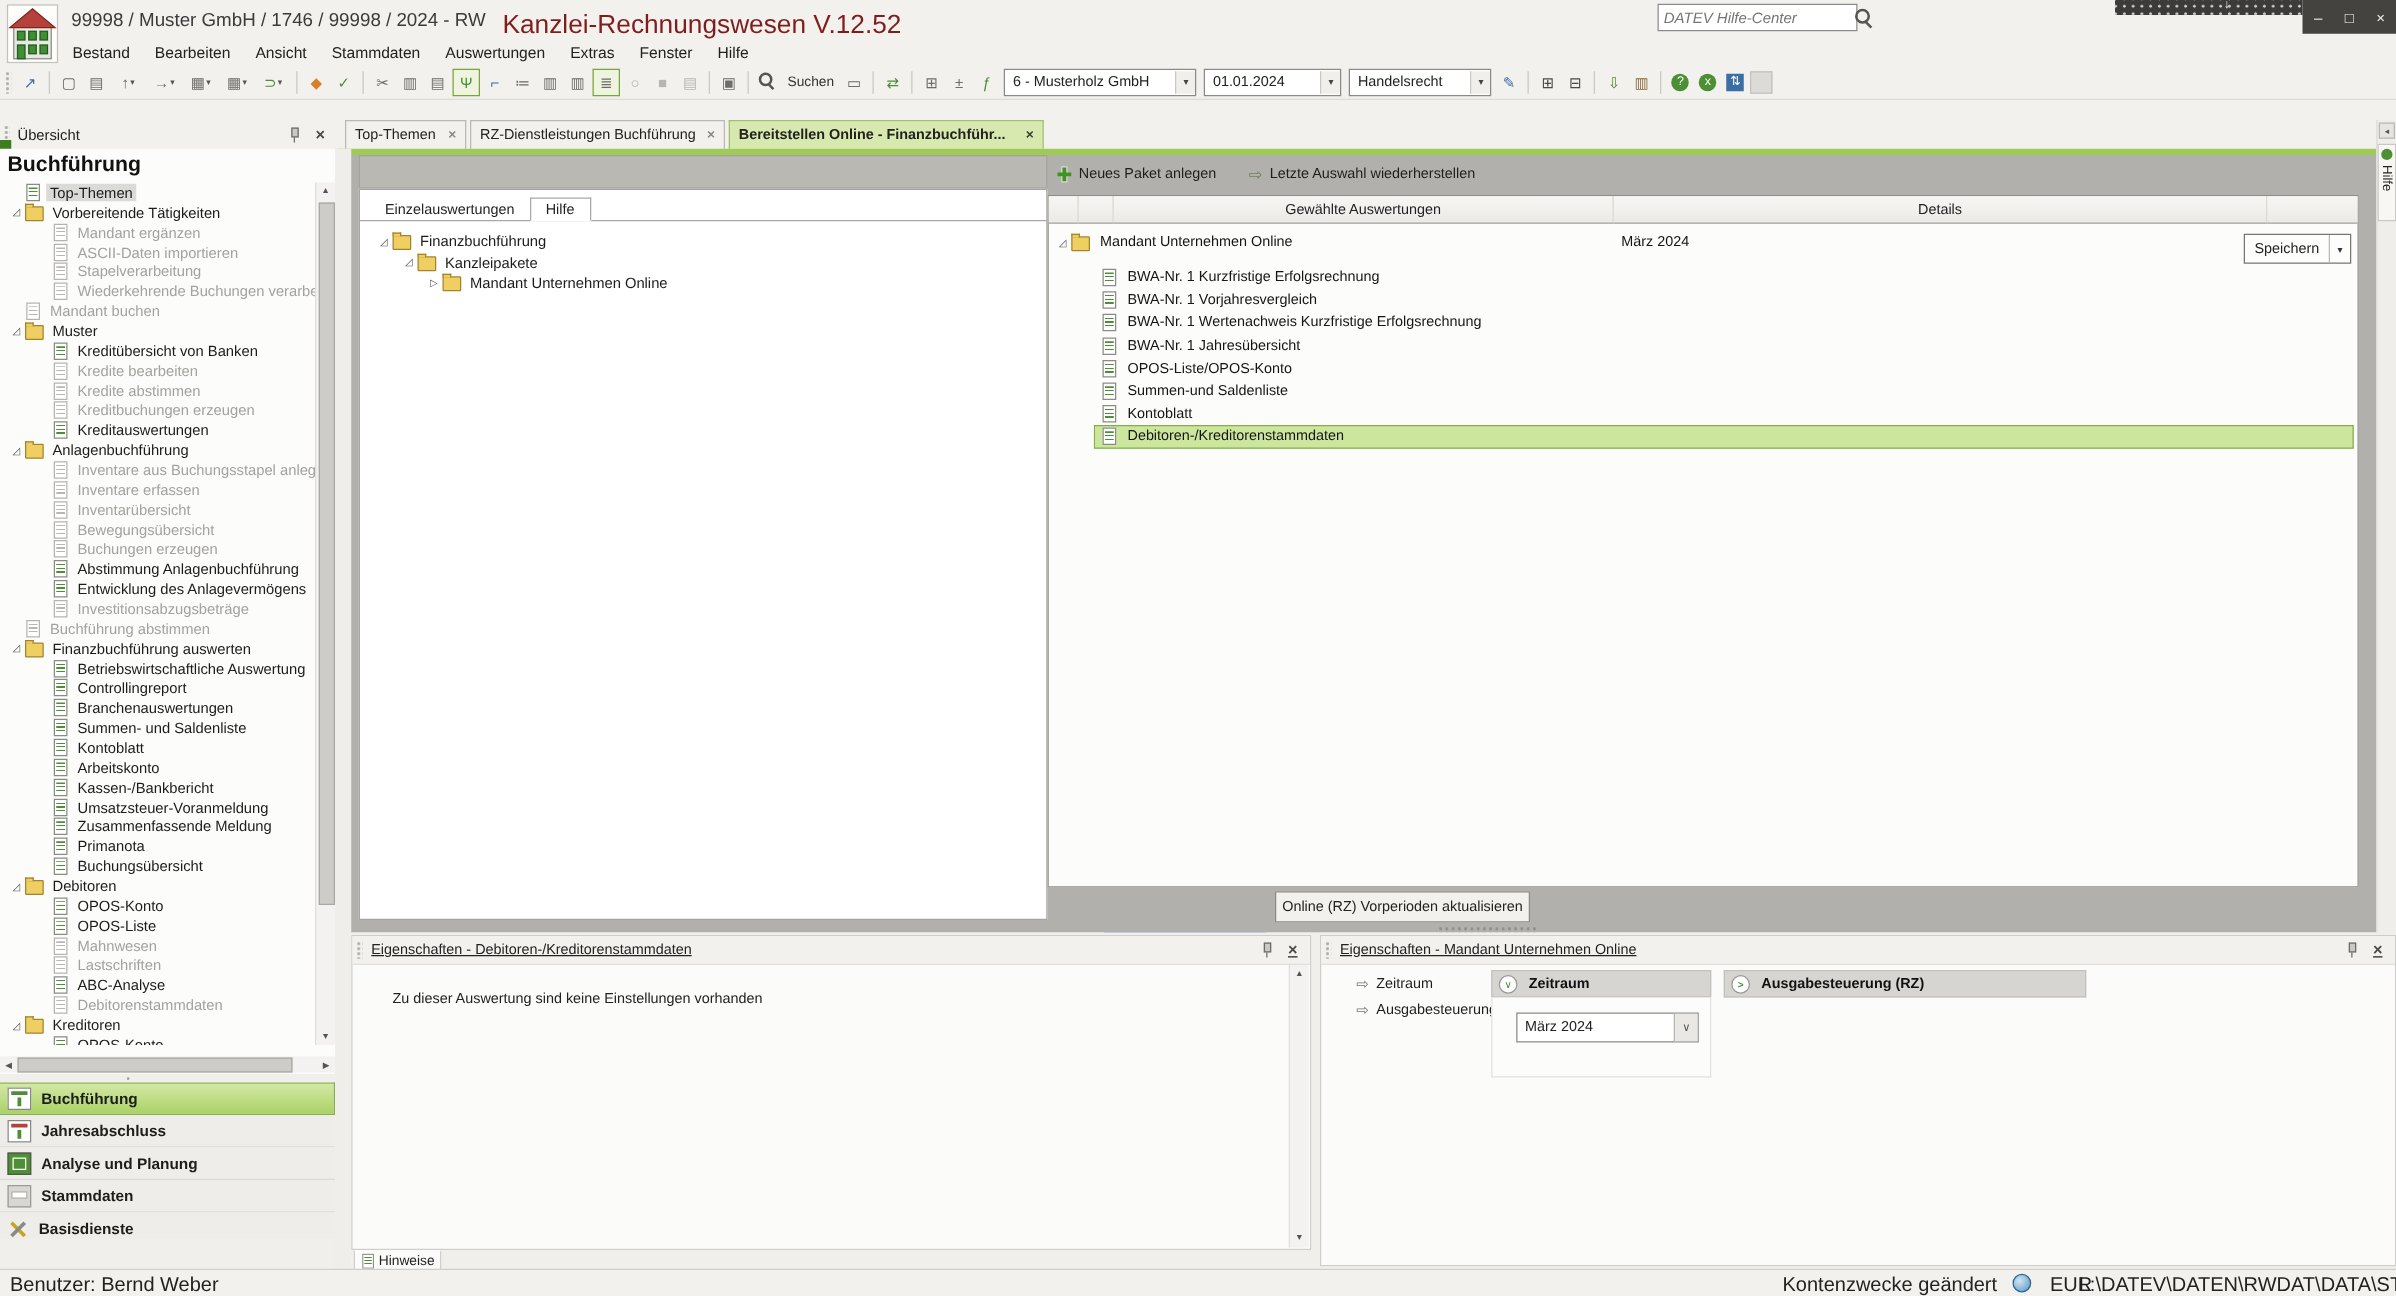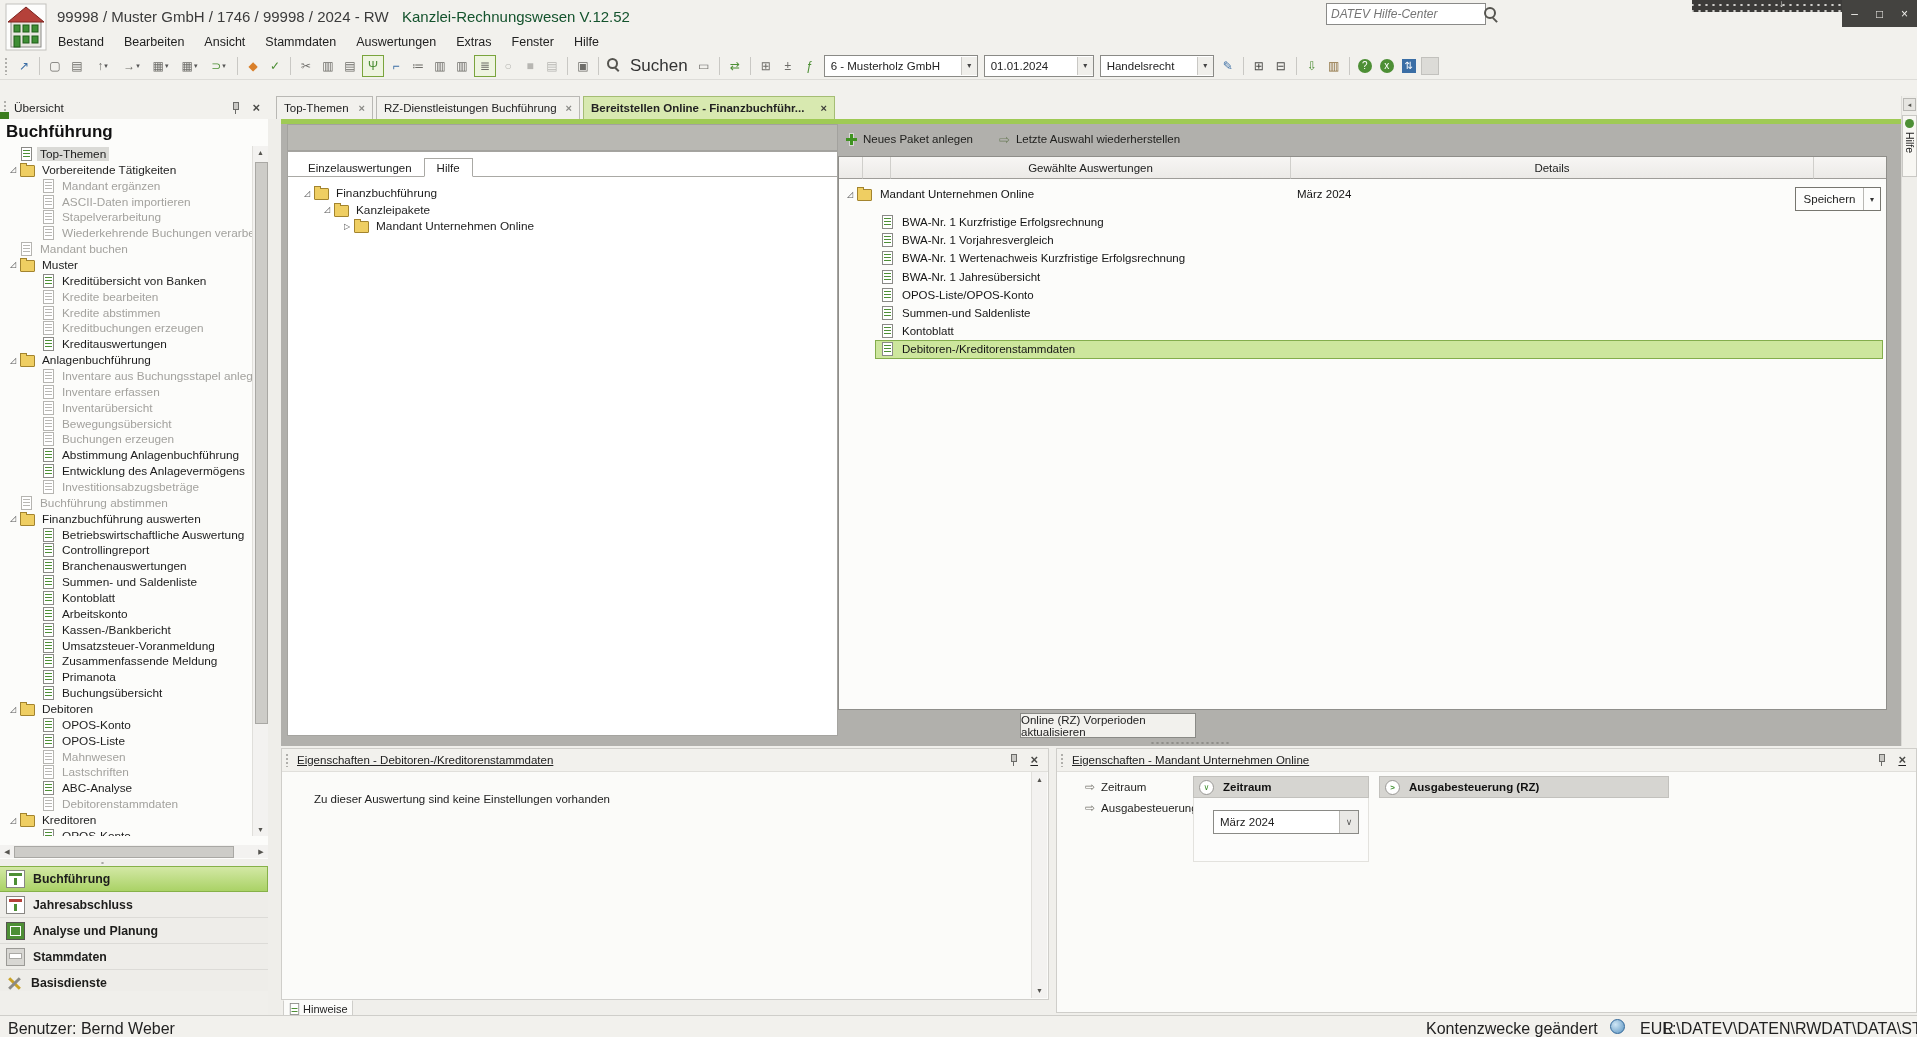--- a/index.html
+++ b/index.html
@@ -6,21 +6,21 @@
   body{
     width:1917px;height:1037px;position:relative;overflow:hidden;
     font-family:"Liberation Sans",sans-serif;background:#f2f1ed;color:#222;
     -webkit-font-smoothing:antialiased;
   }
   .abs{position:absolute;}
   
   .titlebar{left:0;top:0;width:1917px;height:30px;background:#f2f1ed;}
   .app-icon{left:5px;top:3px;width:42px;height:48px;z-index:5;}
   .win-title{left:57px;top:8px;font-size:15px;color:#3b3b3b;white-space:nowrap;}
-  .app-name{left:402px;top:8px;font-size:15px;color:#14532d;white-space:nowrap;}
+  .app-name{left:402px;top:8px;font-size:21px;color:#7f1d1d;white-space:nowrap;}
   .help-search{left:1326px;top:3px;width:150px;height:16px;border:1px solid #8a8a88;background:#fff;
     font-family:"Liberation Sans",sans-serif;font-style:italic;font-size:12px;color:#b91c1c;padding:2px 4px;}
   .mag-icon{left:1484px;top:7px;width:14px;height:14px;}
   .mag-icon::before{content:"";position:absolute;left:0;top:0;width:8px;height:8px;border:2px solid #55544f;border-radius:50%;}
   .mag-icon::after{content:"";position:absolute;left:10px;top:10px;width:2px;height:6px;background:#55544f;transform:rotate(-45deg);}
   .dark-strip{left:1692px;top:0;width:150px;height:12px;background:#3c3b39;
     background-image:radial-gradient(circle,#cfcecb 1px,transparent 1.3px);background-size:7px 6px;background-position:4px 2px;}
   .dark-strip::after{content:"↓";position:absolute;right:58px;top:-2px;color:#e8e7e3;font-size:10px;}
   .win-controls{left:1842px;top:0;width:75px;height:27px;background:#444340;display:flex;align-items:center;justify-content:space-around;}
   .win-btn{color:#f2f1ed;font-size:12px;width:22px;text-align:center;cursor:default;}
@@ -31,21 +31,21 @@
   .toolbar{left:0;top:53px;width:1917px;height:27px;border-bottom:1px solid #dddcd8;display:flex;align-items:center;padding-left:4px;box-sizing:border-box;}
   .toolbar::before{content:"";width:5px;height:18px;margin-right:4px;
     background-image:radial-gradient(circle,#b0afab 1px,transparent 1.4px);background-size:4px 4px;}
   .tb{display:flex;align-items:center;justify-content:center;height:20px;margin:0 1px;position:relative;}
   .tb-glyph{font-size:12px;line-height:18px;}
   .tb-text,.tb-value,.tb-dd{display:none;}
   .tb.tb-icon{width:20px;}
   .tb.has-dd{width:27px;}
   .tb.has-dd .tb-dd{display:inline-block;font-size:7px;color:#555;margin-left:1px;}
   .tb.tb-sep{width:1px;height:18px;background:#c9c8c4;margin:0 4px;}
-  .tb.tb-label .tb-text{display:inline;font-size:17px;color:#333;padding:0 4px;}
+  .tb.tb-label .tb-text{display:inline;font-size:11px;color:#333;padding:0 4px;}
   .tb.tb-select{border:1px solid #8a8a86;background:#fff;padding:0;margin:0 3px;justify-content:flex-start;}
   .tb.tb-select .tb-value{display:block;flex:1;font-size:11.5px;padding:0 6px;white-space:nowrap;overflow:hidden;}
   .tb.tb-select .tb-dd{display:block;width:15px;height:18px;line-height:18px;border-left:1px solid #c9c8c4;background:#f0efeb;text-align:center;font-size:8px;color:#444;}
   .selw-a{width:152px;} .selw-b{width:108px;} .selw-c{width:112px;}
   .tb.framed{border:1px solid #7aa43c;background:#eef4e0;}
   .c-gray .tb-glyph{color:#6e6d69;} .c-dim .tb-glyph{color:#b7b6b2;} .c-dark .tb-glyph{color:#4a4a47;}
   .c-green .tb-glyph{color:#4d8f35;} .c-blue .tb-glyph{color:#3b6ea5;} .c-orange .tb-glyph{color:#d97f2a;} .c-brown .tb-glyph{color:#8a6d3b;}
   .tb.round-green .tb-glyph{background:#4d8f35;color:#fff;border-radius:50%;width:14px;height:14px;font-size:10px;line-height:14px;text-align:center;}
   .tb.square-blue .tb-glyph{background:#3b6ea5;color:#fff;width:14px;height:14px;font-size:10px;line-height:14px;text-align:center;}
   .tb.blank{width:16px;height:16px;background:#dcdbd7;border:1px solid #c2c1bd;}
@@ -160,21 +160,21 @@
   .btn-save{left:1795px;top:187px;width:86px;height:24px;background:#fdfdfc;border:1px solid #77766f;display:flex;align-items:center;box-sizing:border-box;z-index:4;}
   .btn-save .save-lbl{flex:1;text-align:center;font-size:11.5px;}
   .btn-save .save-dd{width:16px;height:100%;border-left:1px solid #b9b8b4;display:flex;align-items:center;justify-content:center;font-size:8px;color:#333;}
   .pkg-rows{position:absolute;left:0;top:56px;width:100%;}
   .prow{display:flex;align-items:center;height:18.2px;padding-left:42px;box-sizing:border-box;}
   .prow .plbl{font-size:11.5px;color:#151515;padding:0 4px;white-space:nowrap;}
   .prow.sel{margin-left:36px;margin-right:3px;padding-left:6px;background:#cde69d;box-shadow:inset 0 0 0 1px #84ad4c;}
   
   .btn-provide{left:883px;top:746px;width:130px;height:25px;background:#f4f3f1;border:1px solid #3c77ad;box-shadow:0 0 0 1px #2c5f8a inset;
     font-size:11.5px;display:flex;align-items:center;justify-content:center;box-sizing:border-box;}
-  .btn-update{left:1020px;top:713px;width:176px;height:25px;background:#f2f1ed;border:1px solid #8a8a86;
+  .btn-update{left:1020px;top:713px;width:204px;height:25px;background:#f2f1ed;border:1px solid #8a8a86;
     font-size:11.5px;display:flex;align-items:center;justify-content:center;box-sizing:border-box;}
   .grip-dots-h{left:1150px;top:741px;width:80px;height:5px;
     background-image:radial-gradient(circle,#8f8e8a 1px,transparent 1.3px);background-size:5px 4px;}
   
   .panels-bg{left:281px;top:746px;width:1636px;height:269px;background:#f0efeb;}
   .panel{background:#fbfbf9;border:1px solid #cfceca;box-sizing:border-box;}
   .panel-left{left:281px;top:748px;width:768px;height:252px;}
   .panel-right{left:1056px;top:748px;width:861px;height:265px;}
   .panel-header{height:22px;background:#f2f1ed;border-bottom:1px solid #e0dfdb;display:flex;align-items:center;text-decoration:underline;}
   .panel-header::before{content:"";width:5px;height:14px;margin:0 7px 0 3px;

